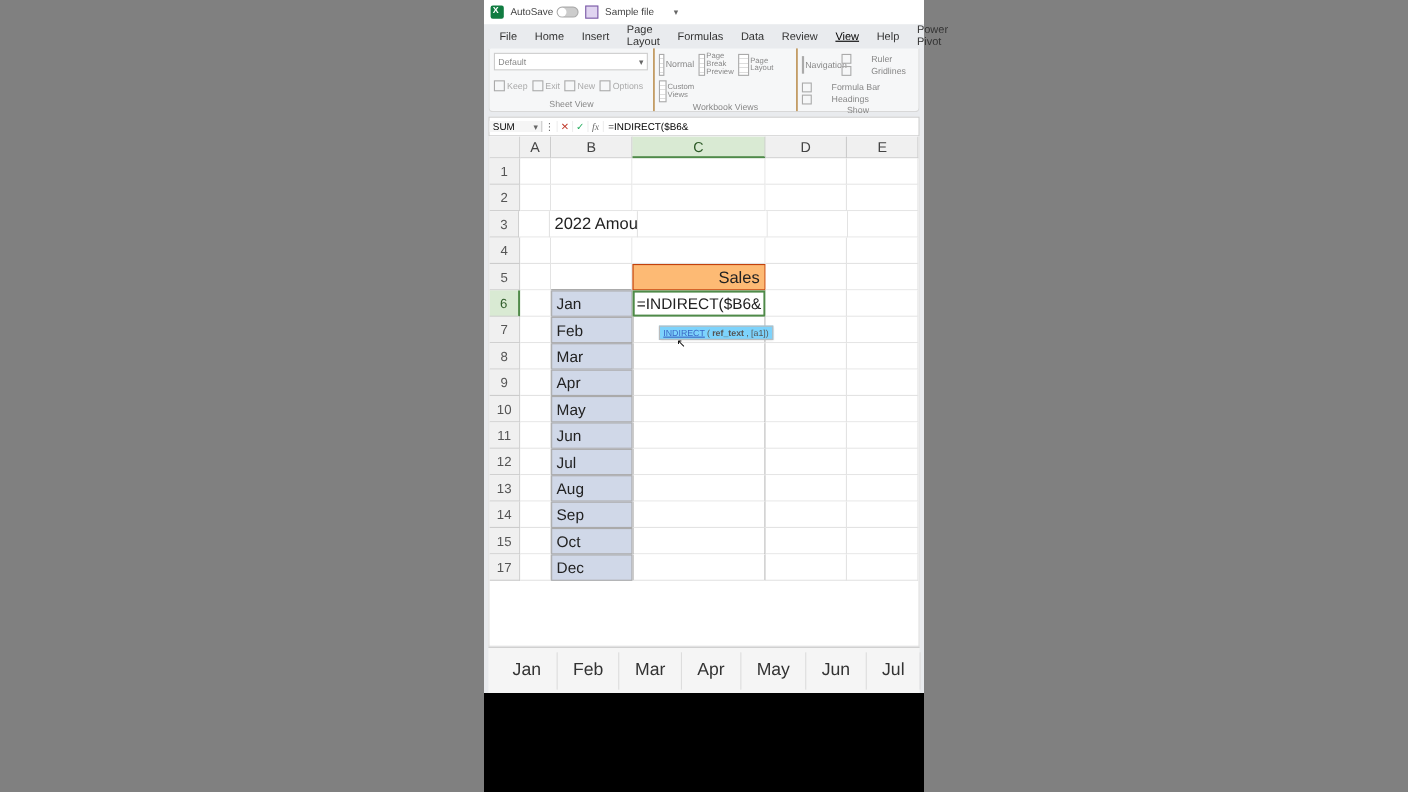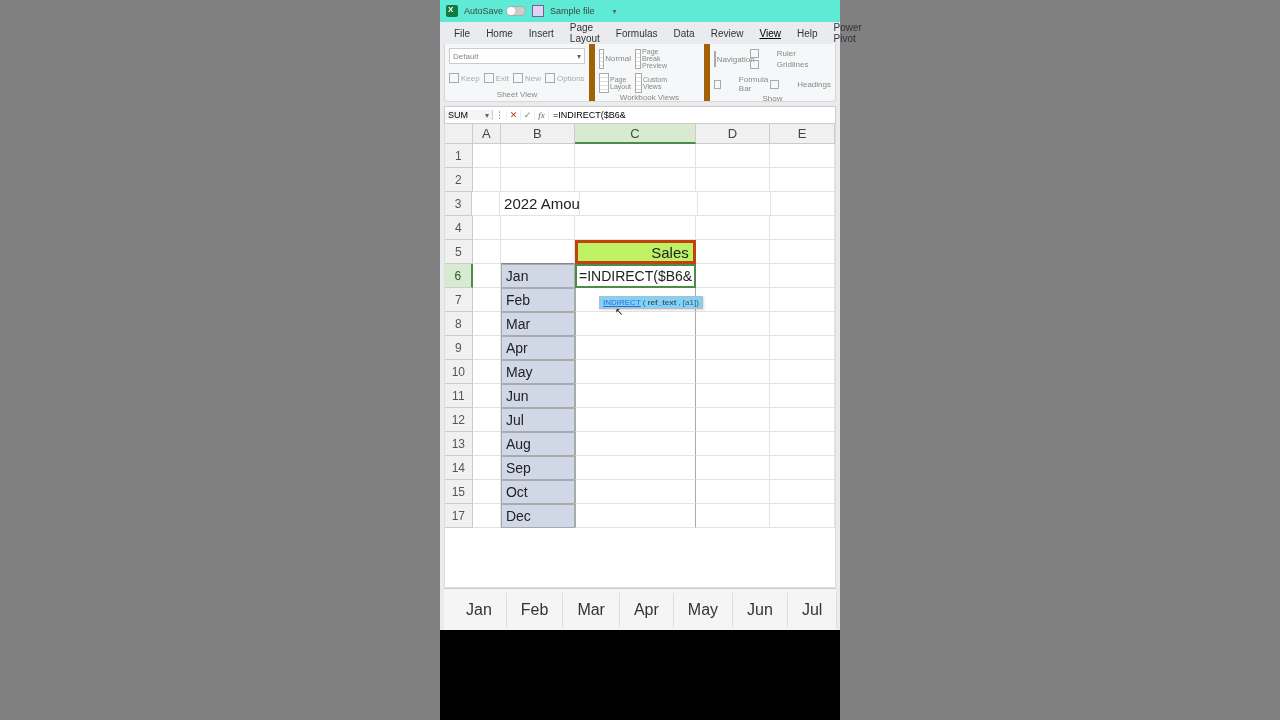--- a/index.html
+++ b/index.html
@@ -15,21 +15,21 @@
   .app {
     width: 400px;
     background: #e9ebee;
     display: flex;
     flex-direction: column;
     position: relative;
   }
   
   .titlebar {
     height: 22px;
-    background: #5eead4;
+    background: #ffffff;
     display: flex;
     align-items: center;
     gap: 6px;
     padding: 0 6px;
     font-size: 9px;
     color: #444;
   }
   .excel-ico { width: 12px; height: 12px; background: #107c41; border-radius: 2px; position: relative; }
   .excel-ico::after { content: "X"; color: #fff; font-size: 8px; font-weight: bold; position: absolute; top: 0; left: 2px; }
   .autosave { display: flex; align-items: center; gap: 3px; }
@@ -56,21 +56,21 @@
     border: 1px solid #d8d8d8;
     border-top: none;
     margin: 0 4px;
     border-radius: 0 0 4px 4px;
     height: 58px;
     display: flex;
     font-size: 8px;
     color: #888;
   }
   .ribbon-group {
-    border-right: 6px solid #a16207;
+    border-right: 1px solid #a16207;
     display: flex;
     flex-direction: column;
     justify-content: space-between;
     padding: 4px 4px 2px;
   }
   .ribbon-group:last-child { border-right: none; }
   .ribbon-controls { display: flex; gap: 4px; flex-wrap: wrap; flex: 1; }
   .sheet-view-top { display: flex; gap: 4px; margin-bottom: 2px; }
   .dropdown-box {
     width: 140px; height: 16px; background: #fff; border: 1px solid #ccc;
@@ -124,21 +124,21 @@
     background: #f0f0f0; text-align: center; font-size: 12px; color: #555;
     display: flex; align-items: center; justify-content: center;
   }
   .rowhdr.sel { background: #d9ead3; border-right: 2px solid #4f8a49; color:#2e5b28;}
   .cell {
     border-right: 1px solid #e3e3e3; border-bottom: 1px solid #e3e3e3;
     padding: 0 4px; font-size: 14px; display: flex; align-items: center;
     color: #222; background: #fff;
   }
   .cell.col-C, .cell.col-D, .cell.col-E { }
-  .cell.hdr-sales { background: #bef264; justify-content: flex-end; font-size: 15px; border: 3px solid #c2410c;}
+  .cell.hdr-sales { background: #fdba74; justify-content: flex-end; font-size: 15px; border: 1px solid #c2410c;}
   .cell.month { background: #d0d8e8; border: 1px solid #aaa;}
   .cell.title-cell { font-size: 15px; }
   .cell.total-lbl { font-weight: bold; font-size: 15px; background: #d0d8e8; border:1px solid #888; border-top-width:2px;}
   .cell.total-val { font-size: 15px; display:flex; justify-content:space-between; border:1px solid #888;border-top-width:2px;}
   .editing-cell {
     background: #fff; border: 2px solid #4f8a49 !important;
     font-size: 14px; padding: 0 2px;
   }
   .tooltip {
     position: absolute; left: 154px; top: 172px;
@@ -255,21 +255,21 @@
         <div style="display:flex;flex-direction:column;">
           <span class="chk-row">
               <span class="chk"></span>
               <span>Ruler</span>
             </span>
           <span class="chk-row">
               <span class="chk"></span>
               <span>Gridlines</span>
             </span>
         </div>
-        <div style="display:flex;flex-direction:row;">
+        <div style="display:flex;flex-direction:column;">
           <span class="chk-row">
               <span class="chk"></span>
               <span>Formula Bar</span>
             </span>
           <span class="chk-row">
               <span class="chk"></span>
               <span>Headings</span>
             </span>
         </div>
       </div>

